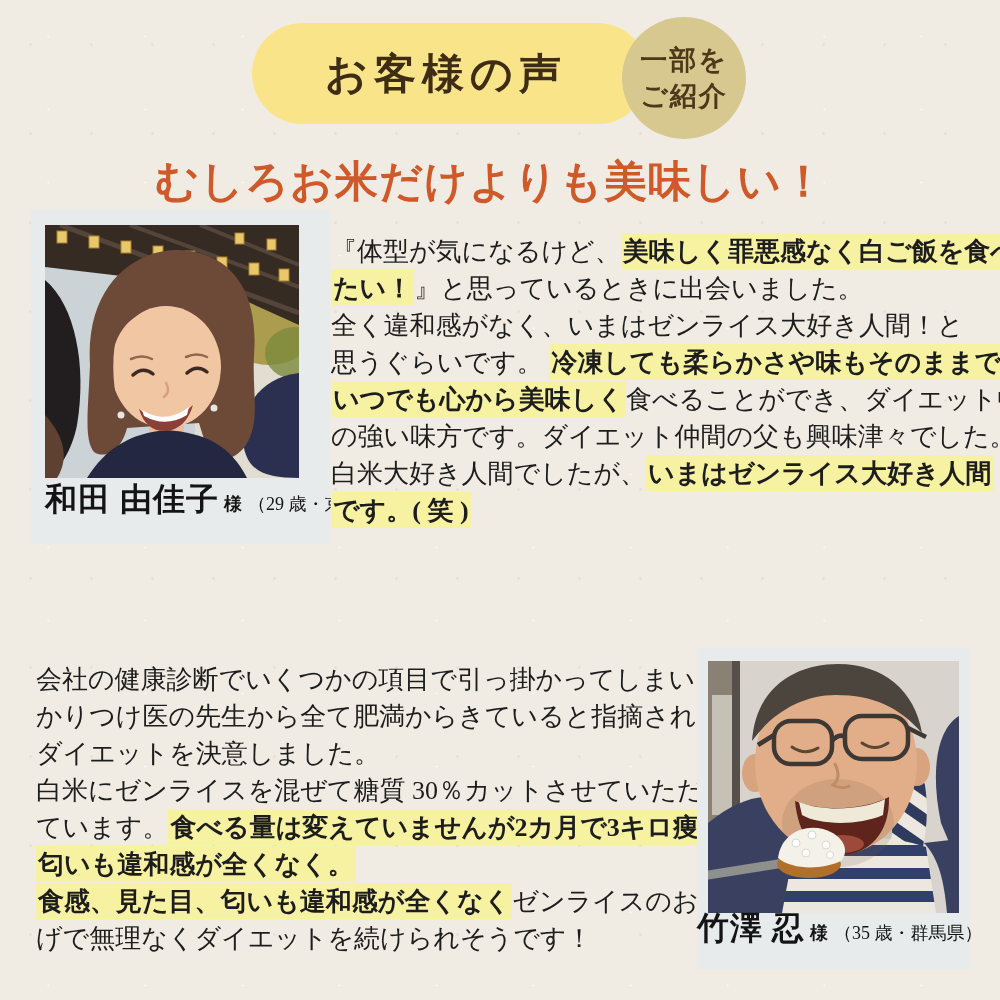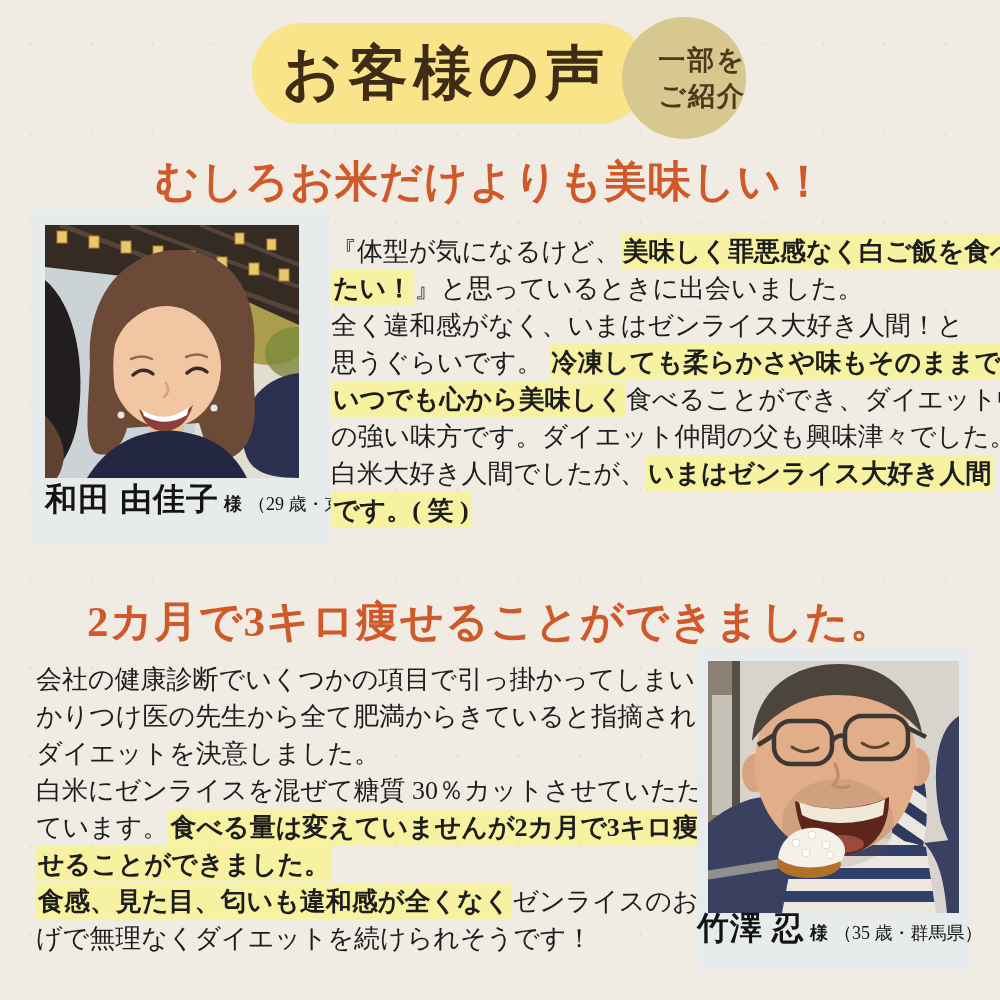--- a/index.html
+++ b/index.html
@@ -15,27 +15,27 @@
     font-family:"Liberation Serif","DejaVu Serif",serif;
     color:#1d1d1d;
   }
   
   .header-pill{
     position:absolute;left:252px;top:23px;width:396px;height:101px;
     background:#f9e489;border-radius:51px;
     display:flex;align-items:center;justify-content:center;
   }
   .page-title{
-    font-size:59px;font-weight:bold;color:#3f2c15;letter-spacing:6px;
+    font-size:42px;font-weight:bold;color:#3f2c15;letter-spacing:6px;
     transform:translateX(-4px);
   }
   .intro-badge{
     position:absolute;left:622px;top:17px;width:124px;height:122px;
     background:#d6c88f;border-radius:50%;
-    display:flex;flex-direction:column;align-items:flex-end;justify-content:center;
+    display:flex;flex-direction:column;align-items:center;justify-content:center;
     font-size:27px;line-height:36px;color:#4e3819;letter-spacing:2px;font-weight:bold;
   }
   
   .section-heading{
     position:absolute;left:0;width:981px;text-align:center;
     font-size:43px;font-weight:bold;color:#d0592a;letter-spacing:1px;white-space:nowrap;
   }
   .heading-1{top:153px;}
   .heading-2{top:593px;}
   
@@ -136,29 +136,28 @@
       <div class="tline"><span>『体型が気になるけど、</span><span class="hl">美味しく罪悪感なく白ご飯を食べ</span></div>
       <div class="tline"><span class="hl">たい！</span><span>』と思っているときに出会いました。</span></div>
       <div class="tline"><span>全く違和感がなく、いまはゼンライス大好き人間！と</span></div>
       <div class="tline"><span>思うぐらいです。 </span><span class="hl">冷凍しても柔らかさや味もそのままで</span></div>
       <div class="tline"><span class="hl">いつでも心から美味しく</span><span>食べることができ、ダイエット中</span></div>
       <div class="tline"><span>の強い味方です。ダイエット仲間の父も興味津々でした。</span></div>
       <div class="tline"><span>白米大好き人間でしたが、</span><span class="hl">いまはゼンライス大好き人間</span></div>
       <div class="tline"><span class="hl">です。( 笑 )</span></div>
     </div>
 
-  <div class="section-heading heading-2">2カ月で3キロ痩せることができました。</div>
 
   <div class="testimonial-text text-2">
       <div class="tline"><span>会社の健康診断でいくつかの項目で引っ掛かってしまい、か</span></div>
       <div class="tline"><span>かりつけ医の先生から全て肥満からきていると指摘されて</span></div>
       <div class="tline"><span>ダイエットを決意しました。</span></div>
       <div class="tline"><span>白米にゼンライスを混ぜて糖質 30％カットさせていただい</span></div>
       <div class="tline"><span>ています。</span><span class="hl">食べる量は変えていませんが2カ月で3キロ痩</span></div>
-      <div class="tline"><span class="hl">せることができました。</span></div>
+      <div class="tline"><span class="hl">匂いも違和感が全くなく。</span></div>
       <div class="tline"><span class="hl">食感、見た目、匂いも違和感が全くなく</span><span>ゼンライスのおか</span></div>
       <div class="tline"><span>げで無理なくダイエットを続けられそうです！</span></div>
     </div>
 
   <div class="photo-card card-2">
     <div class="photo-frame">
       <svg viewBox="0 0 251 252" preserveAspectRatio="none">
         <defs>
           <pattern id="stripeH" width="12" height="23" patternUnits="userSpaceOnUse">
             <rect width="12" height="23" fill="#ece8df"></rect>

